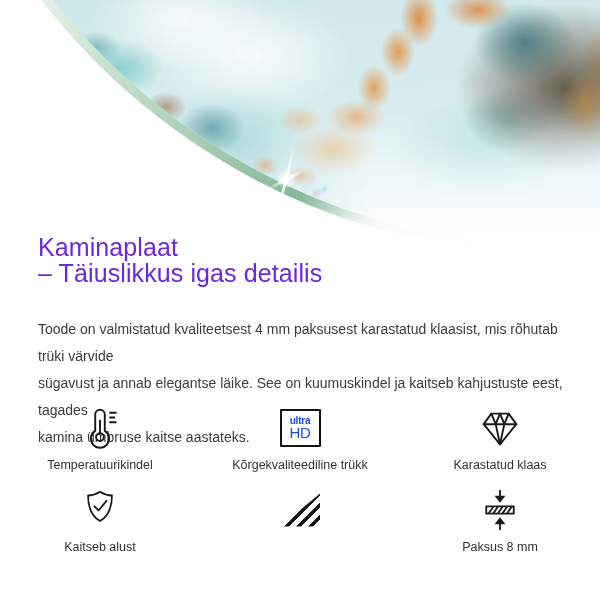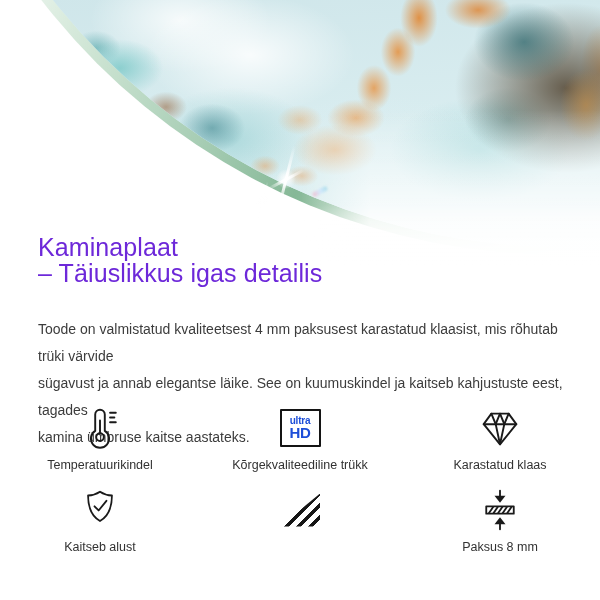--- a/index.html
+++ b/index.html
@@ -73,21 +73,21 @@
   .icon-wrap{height:58px;display:flex;align-items:center;justify-content:center;}
   .feat-label{font-size:12.5px;line-height:16px;color:#323232;text-align:right;}
 
   .fi{stroke:#1a1a1a;fill:none;stroke-width:2;stroke-linecap:round;stroke-linejoin:round;}
   .fi-fill{fill:#1a1a1a;stroke:none;}
 
   .uhd-box{width:37px;height:34px;border:2.5px solid #141414;border-radius:1px;
        display:flex;flex-direction:column;align-items:center;justify-content:center;
        color:#1d4ed8;background:#fff;}
   .uhd-top{font-size:10px;line-height:10px;font-weight:700;letter-spacing:-.2px;}
-  .uhd-bottom{font-size:15px;line-height:14px;font-weight:700;letter-spacing:-.3px;}
+  .uhd-bottom{font-size:15px;line-height:14px;font-weight:400;letter-spacing:-.3px;}
 
   .stripes{width:40px;height:33px;
        background:repeating-linear-gradient(135deg,#161616 0 3.5px, transparent 3.5px 8.5px);
        clip-path:polygon(0 100%, 100% 0, 100% 100%);}
 </style>
 </head>
 <body>
 
 <div class="page">
 

